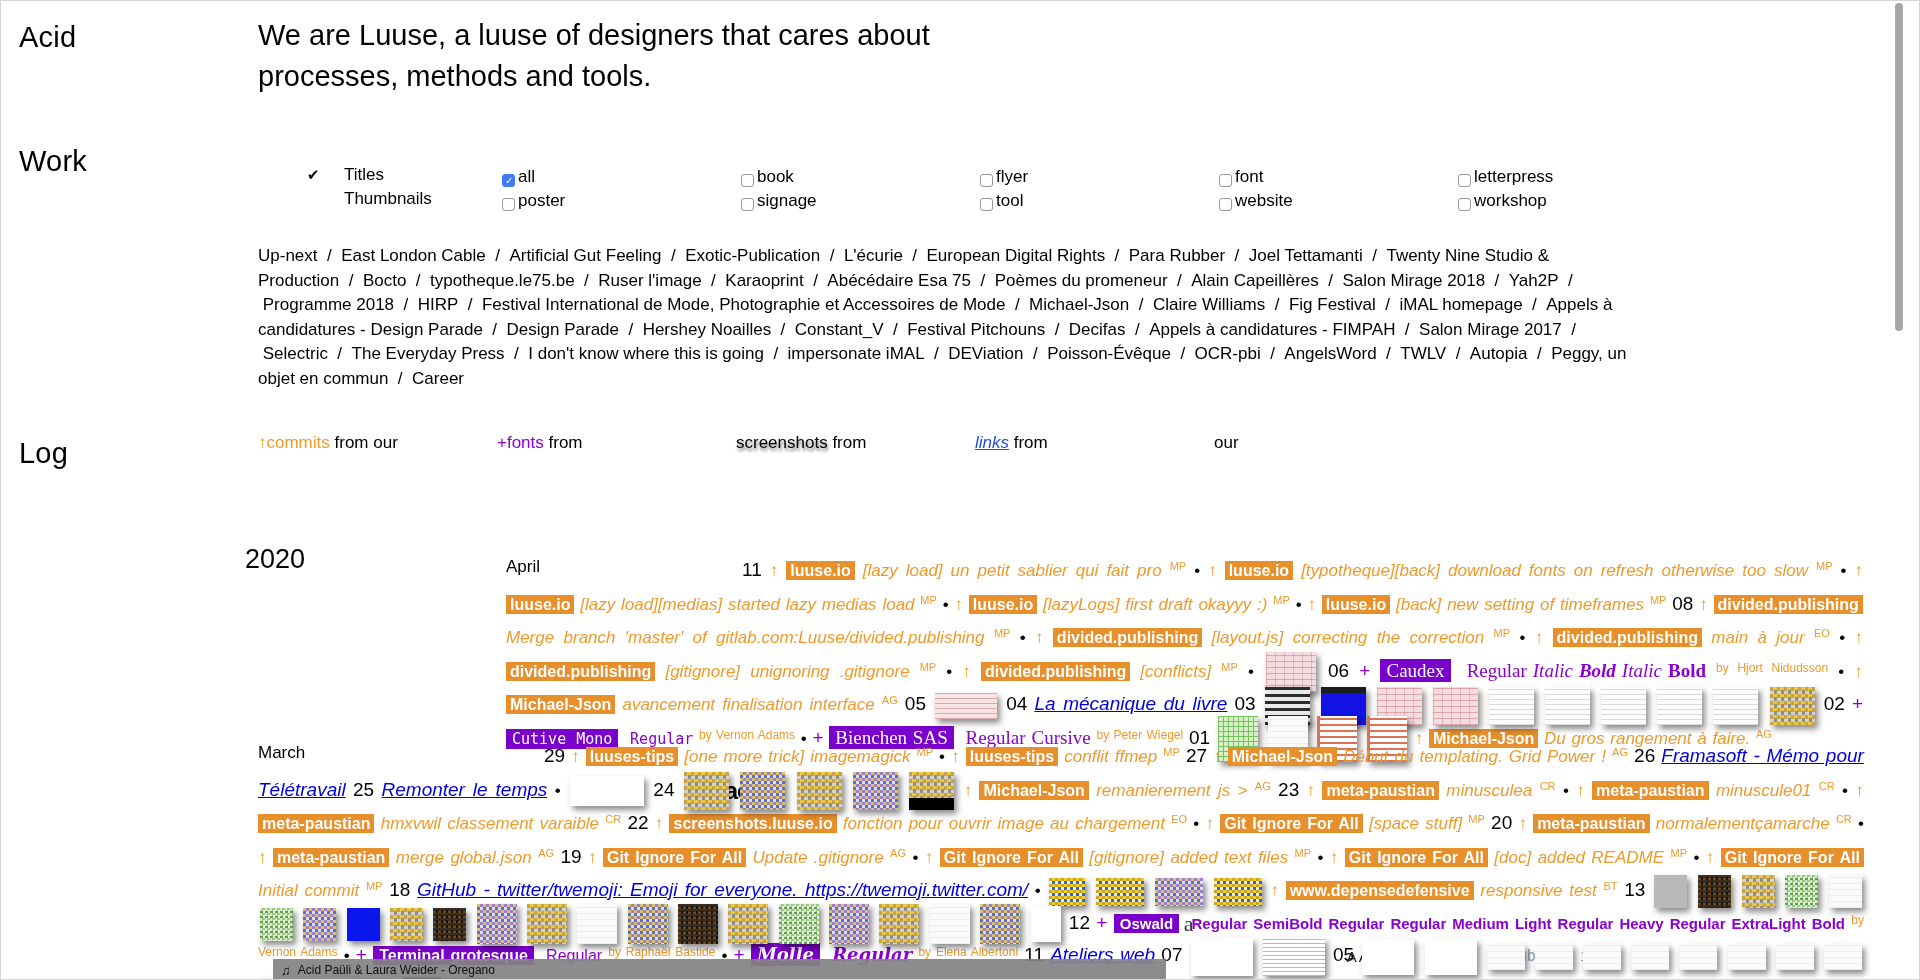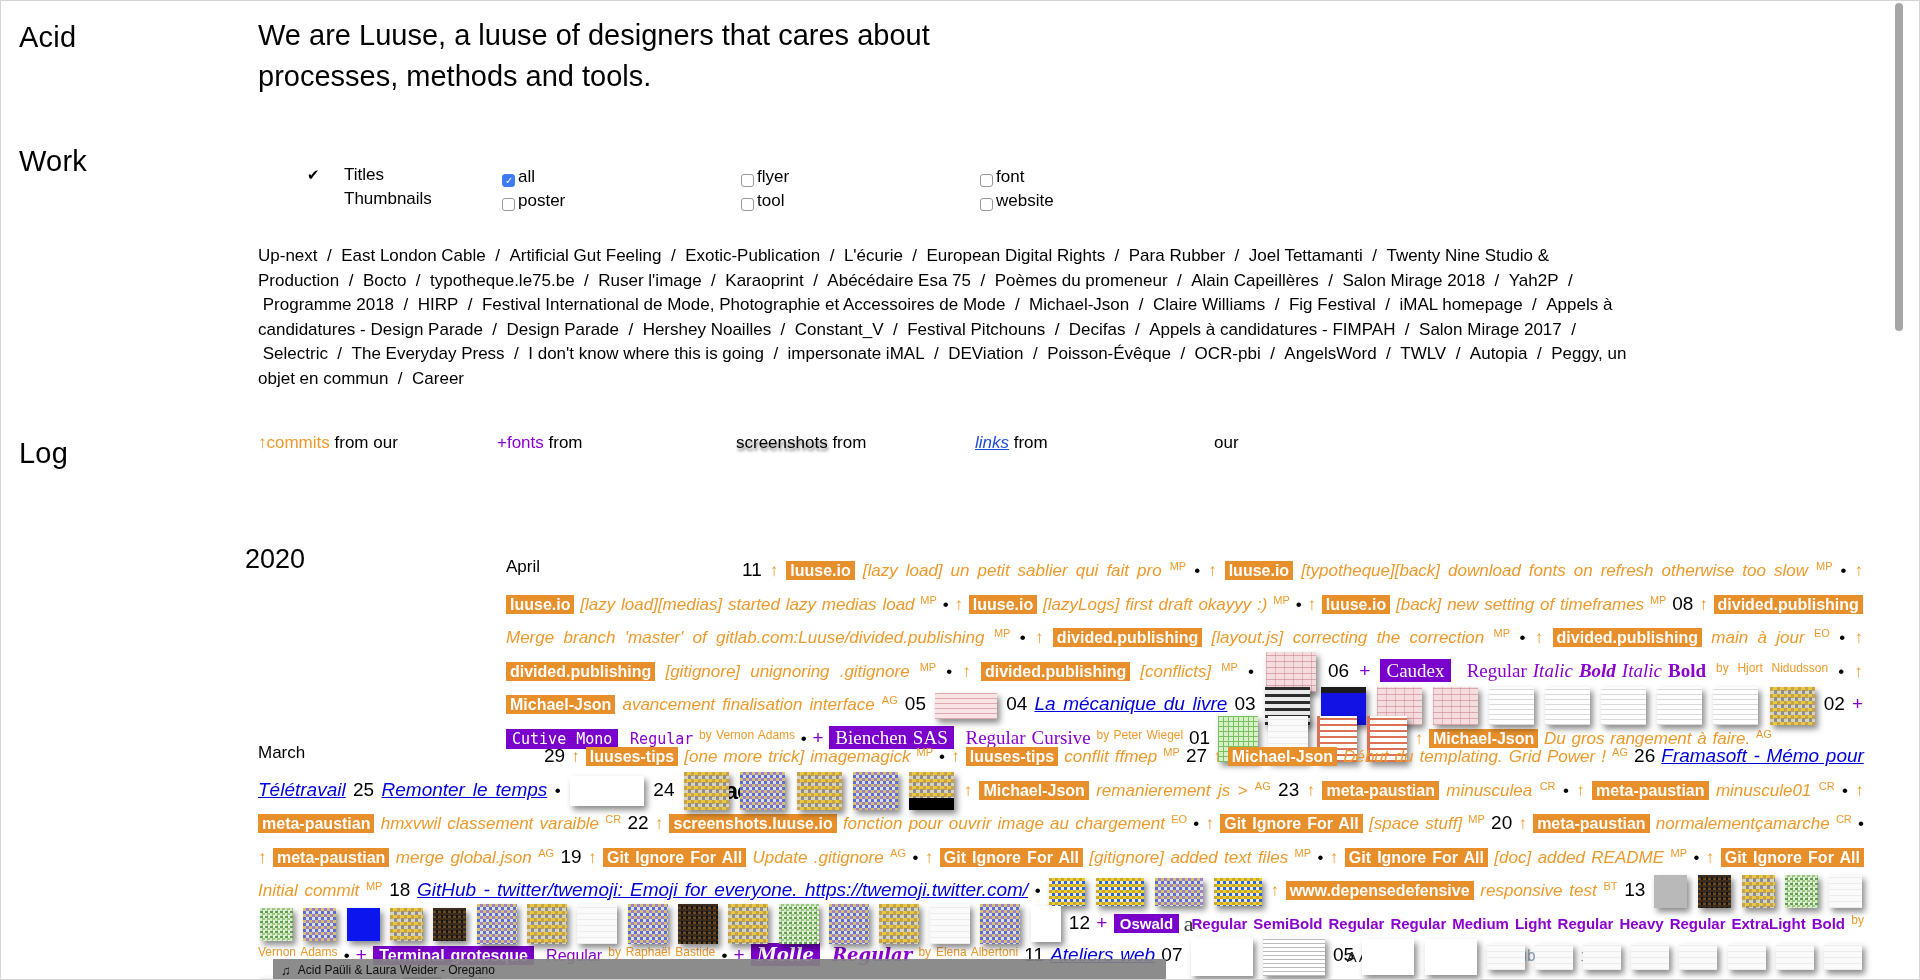--- a/index.html
+++ b/index.html
@@ -122,35 +122,55 @@
           <span>all</span>
         </div>
         <div class="filter-item">
           <span class="cb"></span>
           <span>poster</span>
         </div>
       </div>
       <div class="filter-col">
         <div class="filter-item">
           <span class="cb"></span>
+          <span>book</span>
+        </div>
+        <div class="filter-item">
+          <span class="cb"></span>
+          <span>signage</span>
+        </div>
+      </div>
+      <div class="filter-col">
+        <div class="filter-item">
+          <span class="cb"></span>
           <span>flyer</span>
         </div>
         <div class="filter-item">
           <span class="cb"></span>
           <span>tool</span>
         </div>
       </div>
       <div class="filter-col">
         <div class="filter-item">
           <span class="cb"></span>
           <span>font</span>
         </div>
         <div class="filter-item">
           <span class="cb"></span>
           <span>website</span>
+        </div>
+      </div>
+      <div class="filter-col">
+        <div class="filter-item">
+          <span class="cb"></span>
+          <span>letterpress</span>
+        </div>
+        <div class="filter-item">
+          <span class="cb"></span>
+          <span>workshop</span>
         </div>
       </div>
     </div>
 
   <div class="projects" id="projects"><a>Up-next</a>&nbsp; / &nbsp;<a>East London Cable</a>&nbsp; / &nbsp;<a>Artificial Gut Feeling</a>&nbsp; / &nbsp;<a>Exotic-Publication</a>&nbsp; / &nbsp;<a>L'écurie</a>&nbsp; / &nbsp;<a>European Digital Rights</a>&nbsp; / &nbsp;<a>Para Rubber</a>&nbsp; / &nbsp;<a>Joel Tettamanti</a>&nbsp; / &nbsp;<a>Twenty Nine Studio &amp; Production</a>&nbsp; / &nbsp;<a>Bocto</a>&nbsp; / &nbsp;<a>typotheque.le75.be</a>&nbsp; / &nbsp;<a>Ruser l'image</a>&nbsp; / &nbsp;<a>Karaoprint</a>&nbsp; / &nbsp;<a>Abécédaire Esa 75</a>&nbsp; / &nbsp;<a>Poèmes du promeneur</a>&nbsp; / &nbsp;<a>Alain Capeillères</a>&nbsp; / &nbsp;<a>Salon Mirage 2018</a>&nbsp; / &nbsp;<a>Yah2P</a>&nbsp; / &nbsp;<a>Programme 2018</a>&nbsp; / &nbsp;<a>HIRP</a>&nbsp; / &nbsp;<a>Festival International de Mode, Photographie et Accessoires de Mode</a>&nbsp; / &nbsp;<a>Michael-Json</a>&nbsp; / &nbsp;<a>Claire Williams</a>&nbsp; / &nbsp;<a>Fig Festival</a>&nbsp; / &nbsp;<a>iMAL homepage</a>&nbsp; / &nbsp;<a>Appels à candidatures - Design Parade</a>&nbsp; / &nbsp;<a>Design Parade</a>&nbsp; / &nbsp;<a>Hershey Noailles</a>&nbsp; / &nbsp;<a>Constant_V</a>&nbsp; / &nbsp;<a>Festival Pitchouns</a>&nbsp; / &nbsp;<a>Decifas</a>&nbsp; / &nbsp;<a>Appels à candidatures - FIMPAH</a>&nbsp; / &nbsp;<a>Salon Mirage 2017</a>&nbsp; / &nbsp;<a>Selectric</a>&nbsp; / &nbsp;<a>The Everyday Press</a>&nbsp; / &nbsp;<a>I don't know where this is going</a>&nbsp; / &nbsp;<a>impersonate iMAL</a>&nbsp; / &nbsp;<a>DEViation</a>&nbsp; / &nbsp;<a>Poisson-Évêque</a>&nbsp; / &nbsp;<a>OCR-pbi</a>&nbsp; / &nbsp;<a>AngelsWord</a>&nbsp; / &nbsp;<a>TWLV</a>&nbsp; / &nbsp;<a>Autopia</a>&nbsp; / &nbsp;<a>Peggy, un objet en commun</a>&nbsp; / &nbsp;<a>Career</a></div>
 
   <div class="side-label" id="lbl-log">Log</div>
   <div class="log-captions" id="log-captions">
       <div class="log-cap"><span class="ck-orange">↑commits</span> from our</div>
       <div class="log-cap"><span class="ck-purple">+fonts</span> from</div>

